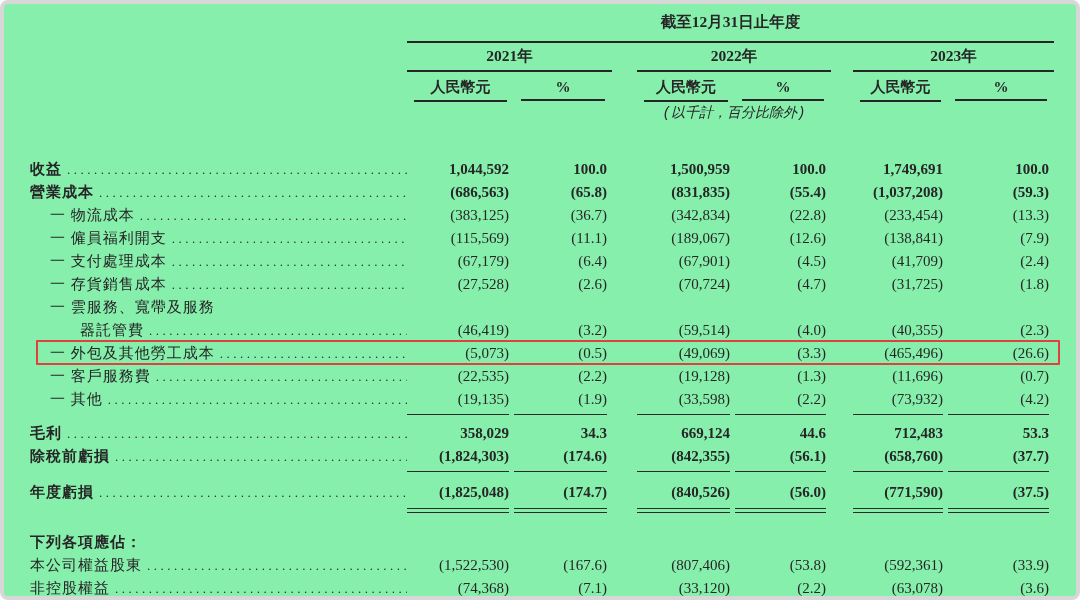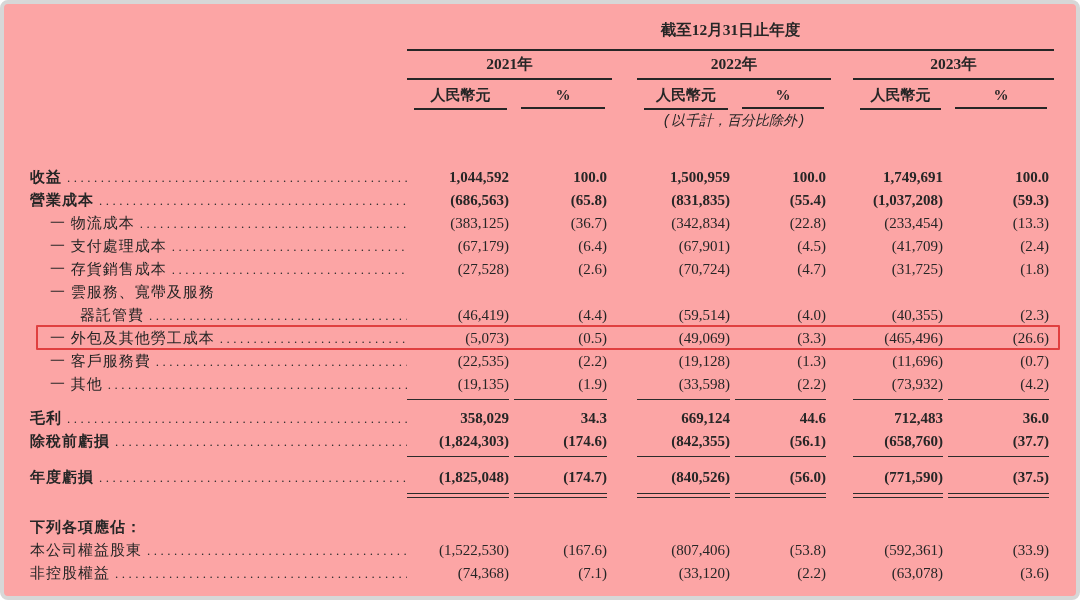--- a/index.html
+++ b/index.html
@@ -1,20 +1,20 @@
 <!DOCTYPE html>
 <html style="--hl: #e04040;"><head>
 <meta charset="utf-8">
 <style>
   html,body { margin:0; padding:0; background:#fff; }
   body { width:1080px; height:600px; position:relative;
          font-family:"Liberation Serif","DejaVu Serif",serif;
          color:#262626; -webkit-font-smoothing:antialiased; }
-  .frame { position:absolute; inset:0; box-sizing:border-box; background:#fca5a5;
-           border:4px solid #d7d7d7; border-radius:8px; padding:12px 0 0 20px; overflow:hidden; }
+  .frame { position:absolute; inset:0; box-sizing:border-box; background:#86efac;
+           border:4px solid #d7d7d7; border-radius:8px; padding:4px 0 0 20px; overflow:hidden; }
 
   .grid { display:grid; grid-template-columns:383px 107px 98px 25px 98px 96px 22px 95px 106px;
           align-items:baseline; width:1030px; }
 
   
   .h-period { margin-top:4px; }
   .h-period .pt { grid-column:2/10; text-align:center; font-weight:700; font-size:15.5px;
                   padding-bottom:8px; border-bottom:2px solid #262626; }
   .h-years { margin-top:3px; }
   .h-years .yr { text-align:center; font-weight:700; font-size:15.5px;
@@ -112,20 +112,32 @@
     </div>
     <div class="num c1">(383,125)</div>
     <div class="num c2">(36.7)</div>
     <div class="num c3">(342,834)</div>
     <div class="num c4">(22.8)</div>
     <div class="num c5">(233,454)</div>
     <div class="num c6">(13.3)</div>
   </div>
       <div class="grid row ind1">
     <div class="label-cell">
+      <span class="lbl">一 僱員福利開支</span>
+      <span class="dots"></span>
+    </div>
+    <div class="num c1">(115,569)</div>
+    <div class="num c2">(11.1)</div>
+    <div class="num c3">(189,067)</div>
+    <div class="num c4">(12.6)</div>
+    <div class="num c5">(138,841)</div>
+    <div class="num c6">(7.9)</div>
+  </div>
+      <div class="grid row ind1">
+    <div class="label-cell">
       <span class="lbl">一 支付處理成本</span>
       <span class="dots"></span>
     </div>
     <div class="num c1">(67,179)</div>
     <div class="num c2">(6.4)</div>
     <div class="num c3">(67,901)</div>
     <div class="num c4">(4.5)</div>
     <div class="num c5">(41,709)</div>
     <div class="num c6">(2.4)</div>
   </div>
@@ -152,21 +164,21 @@
     <div class="num c4"></div>
     <div class="num c5"></div>
     <div class="num c6"></div>
   </div>
       <div class="grid row ind2">
     <div class="label-cell">
       <span class="lbl">器託管費</span>
       <span class="dots"></span>
     </div>
     <div class="num c1">(46,419)</div>
-    <div class="num c2">(4.4)</div>
+    <div class="num c2">(3.2)</div>
     <div class="num c3">(59,514)</div>
     <div class="num c4">(4.0)</div>
     <div class="num c5">(40,355)</div>
     <div class="num c6">(2.3)</div>
   </div>
       <div class="grid row ind1">
     <div class="label-cell">
       <span class="lbl">一 外包及其他勞工成本</span>
       <span class="dots"></span>
     </div>
@@ -205,21 +217,21 @@
       <div class="grid row bold" style="margin-top: 7px;">
     <div class="label-cell">
       <span class="lbl">毛利</span>
       <span class="dots"></span>
     </div>
     <div class="num c1">358,029</div>
     <div class="num c2">34.3</div>
     <div class="num c3">669,124</div>
     <div class="num c4">44.6</div>
     <div class="num c5">712,483</div>
-    <div class="num c6">36.0</div>
+    <div class="num c6">53.3</div>
   </div>
       <div class="grid row bold u1">
     <div class="label-cell">
       <span class="lbl">除稅前虧損</span>
       <span class="dots"></span>
     </div>
     <div class="num c1">(1,824,303)</div>
     <div class="num c2">(174.6)</div>
     <div class="num c3">(842,355)</div>
     <div class="num c4">(56.1)</div>

